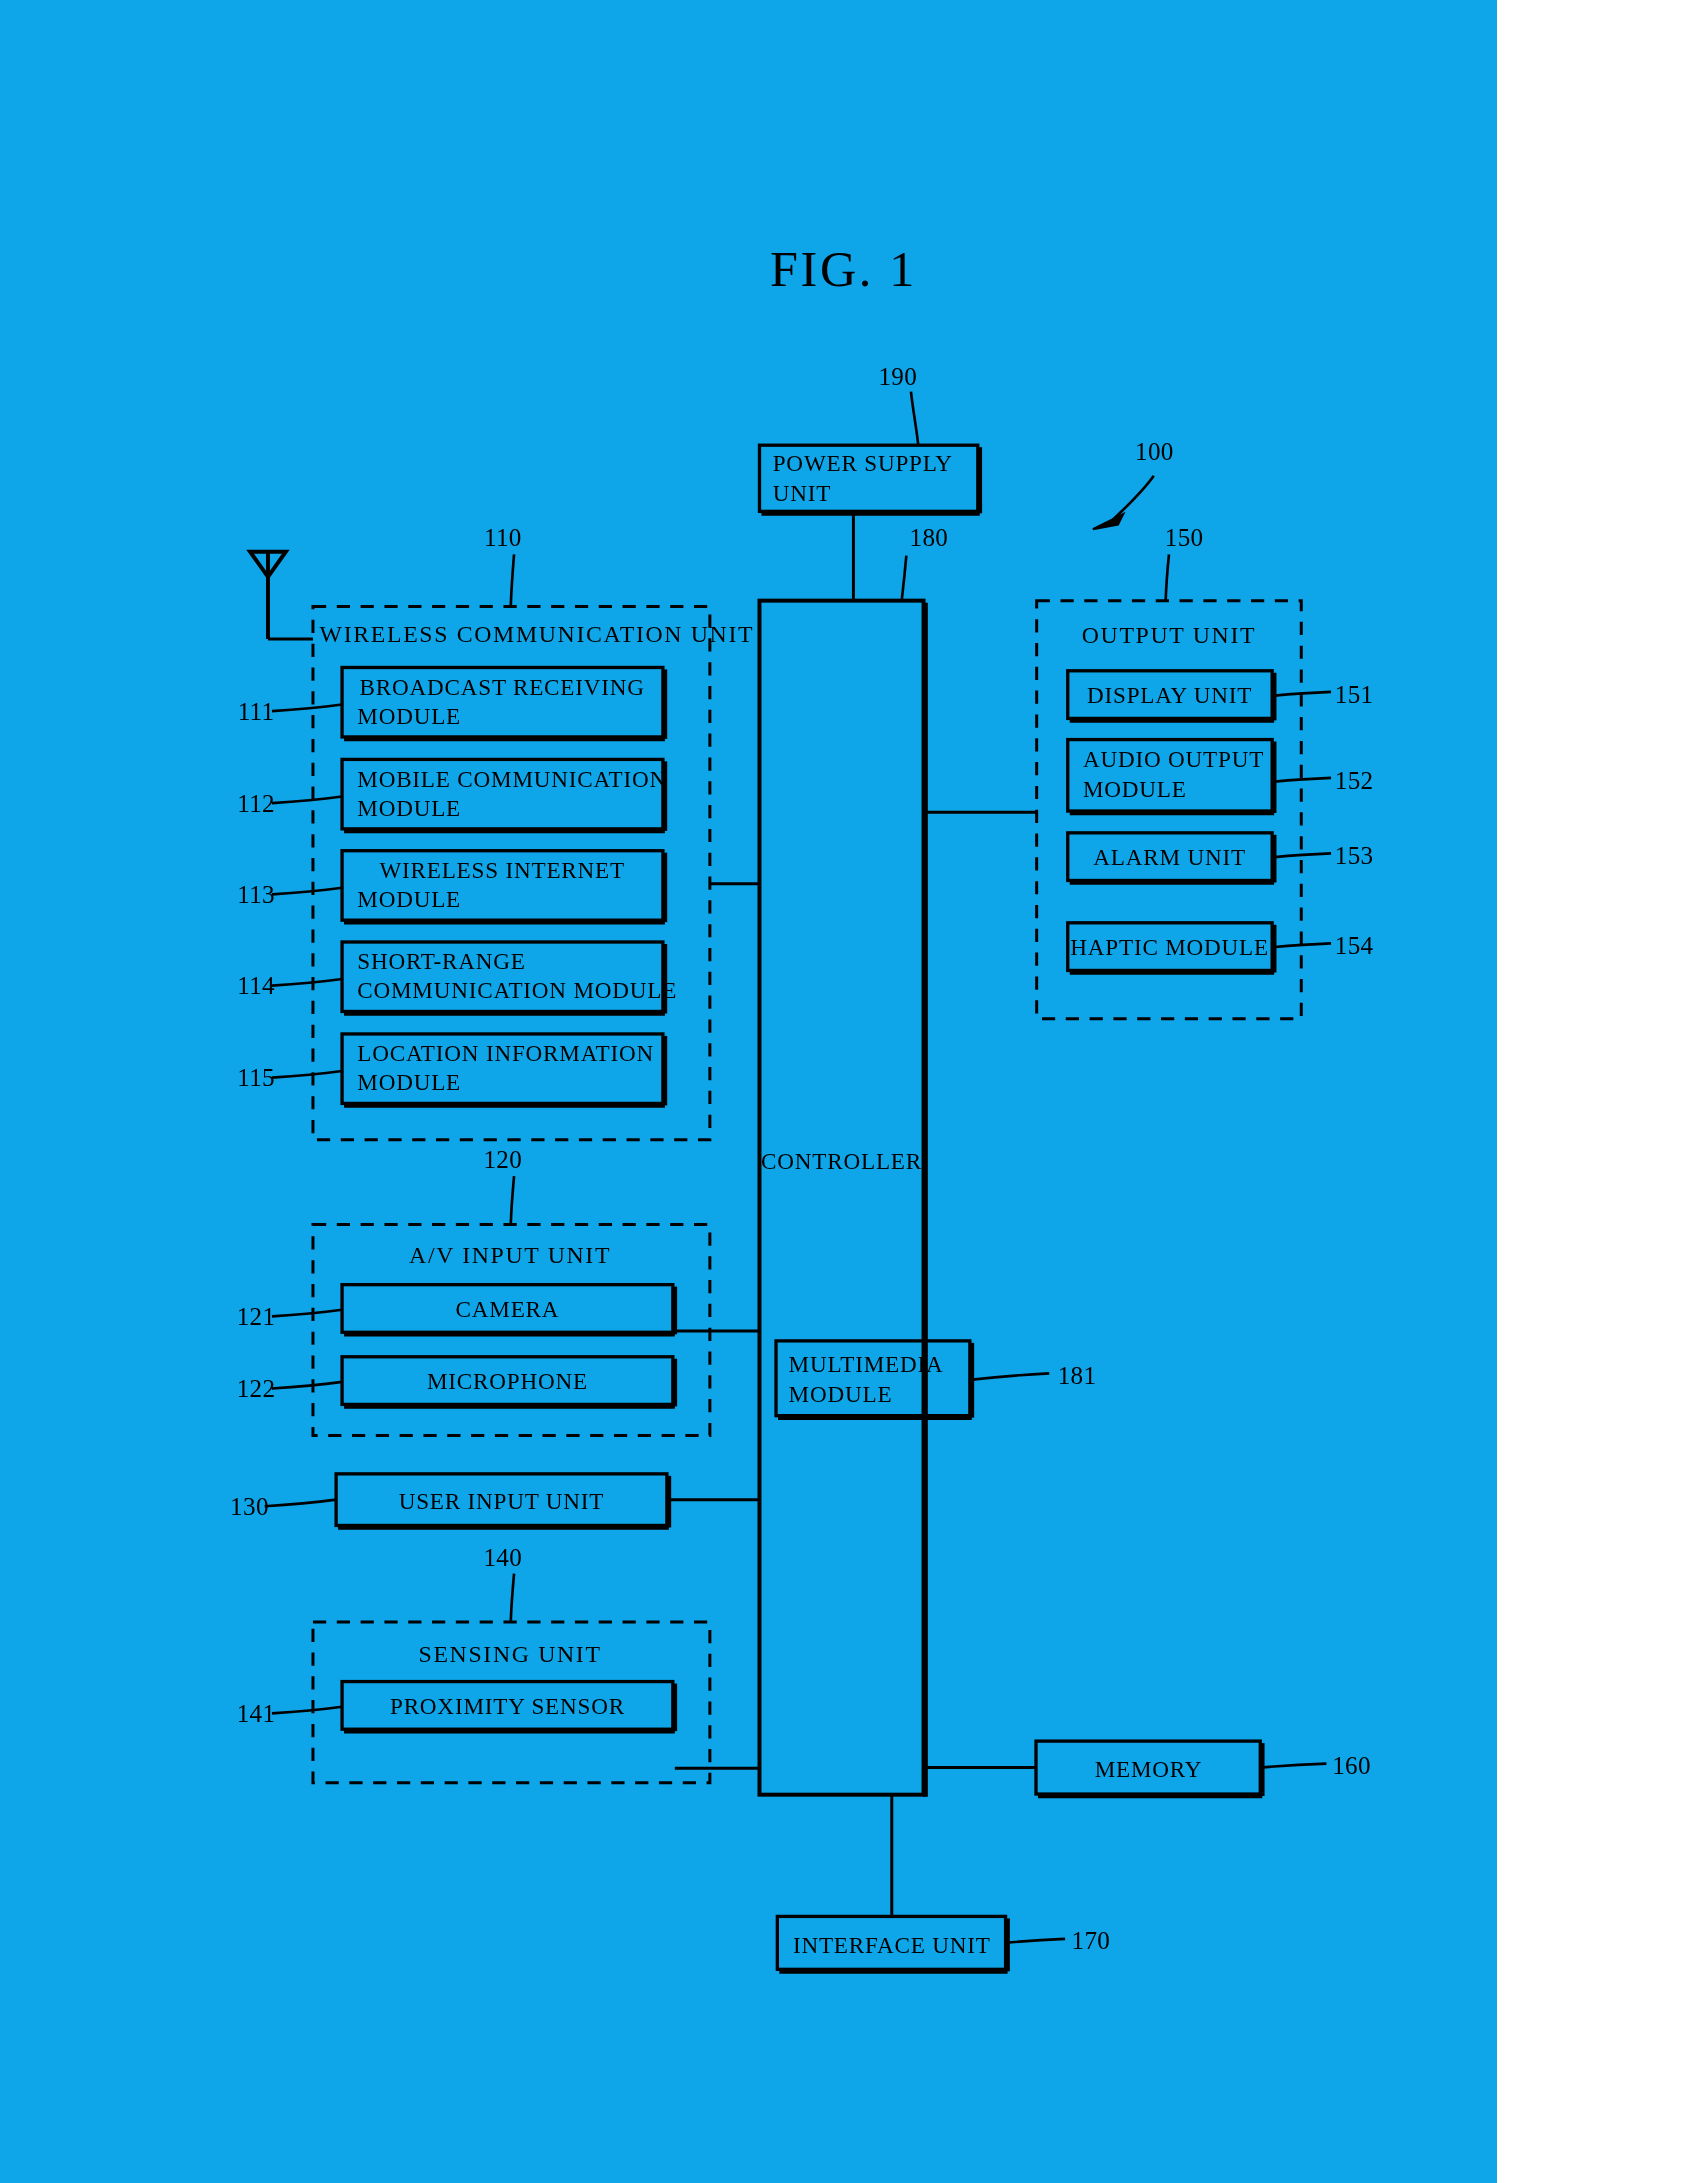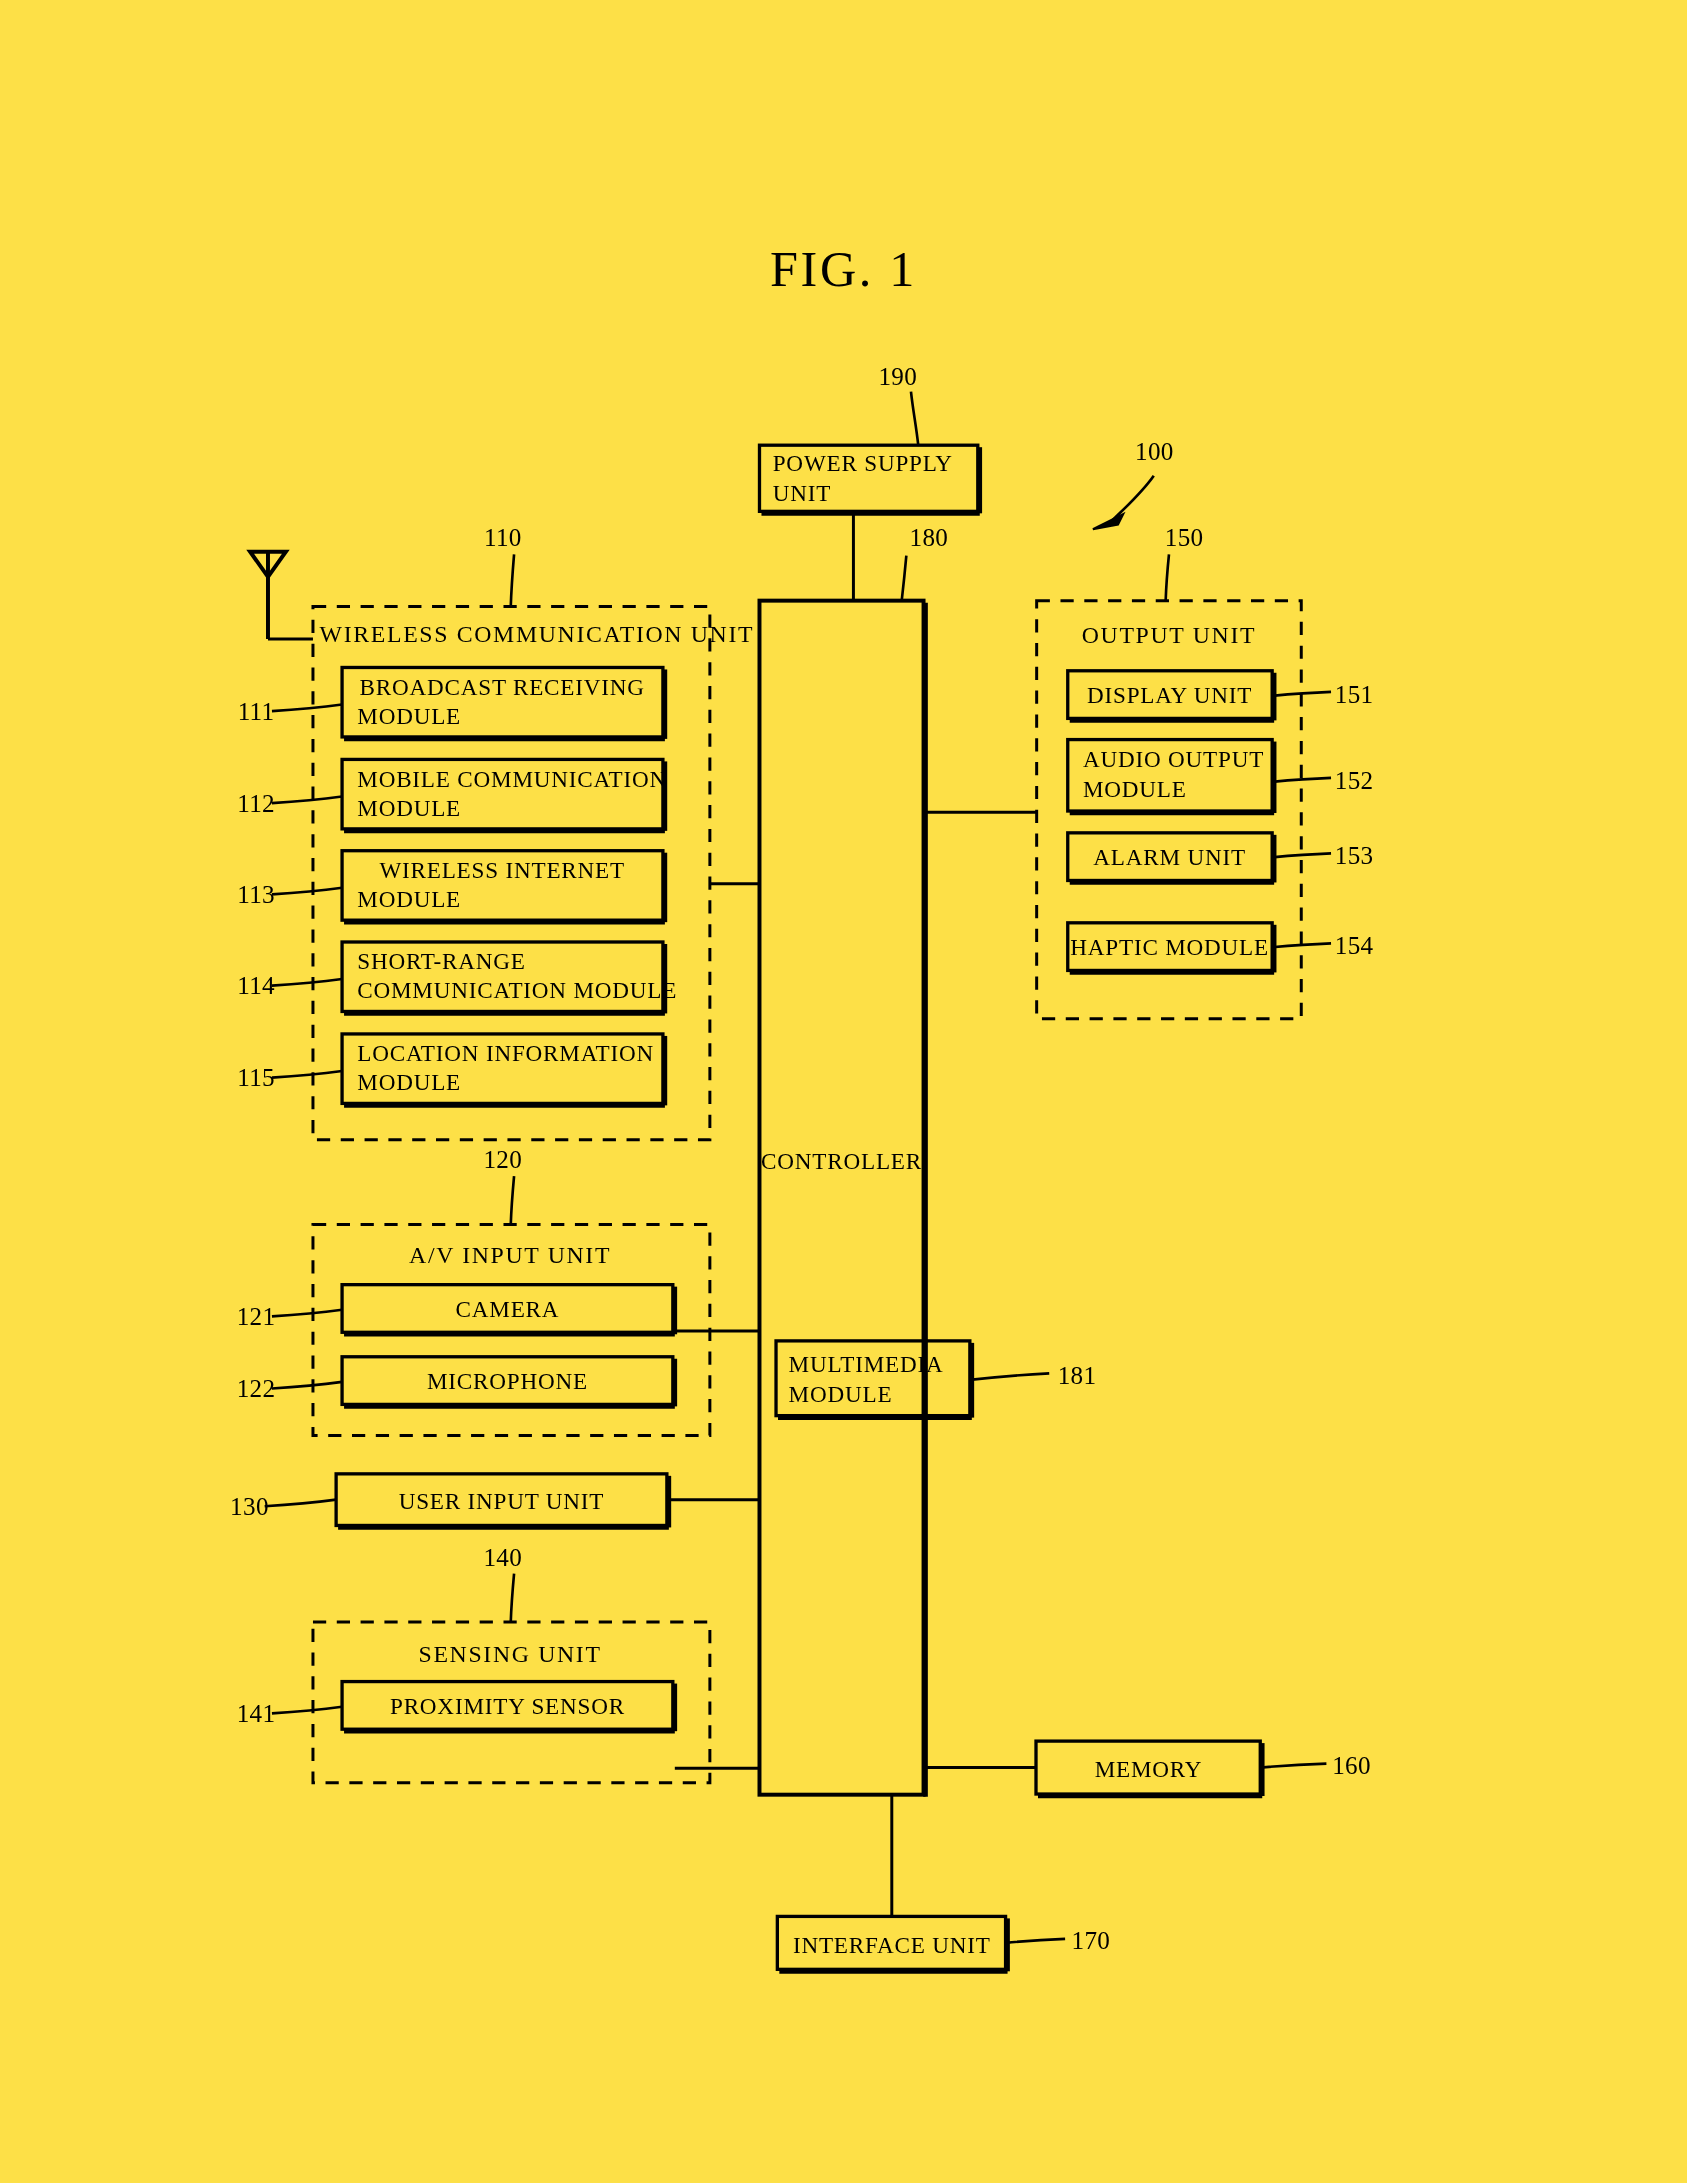--- a/index.html
+++ b/index.html
@@ -9,23 +9,23 @@
     background: #ffffff;
   }
   body {
     width: 1687px;
     height: 2183px;
     font-family: "Liberation Serif", "DejaVu Serif", serif;
     overflow: hidden;
   }
   #page {
     position: relative;
-    width: 1687px;
+    width: 1497px;
     height: 2183px;
-    background: #fde047;
+    background: #0ea5e9;
   }
   svg.canvas {
     position: absolute;
     left: 0;
     top: 0;
     width: 1687px;
     height: 2183px;
   }
   
   .fig-title {

